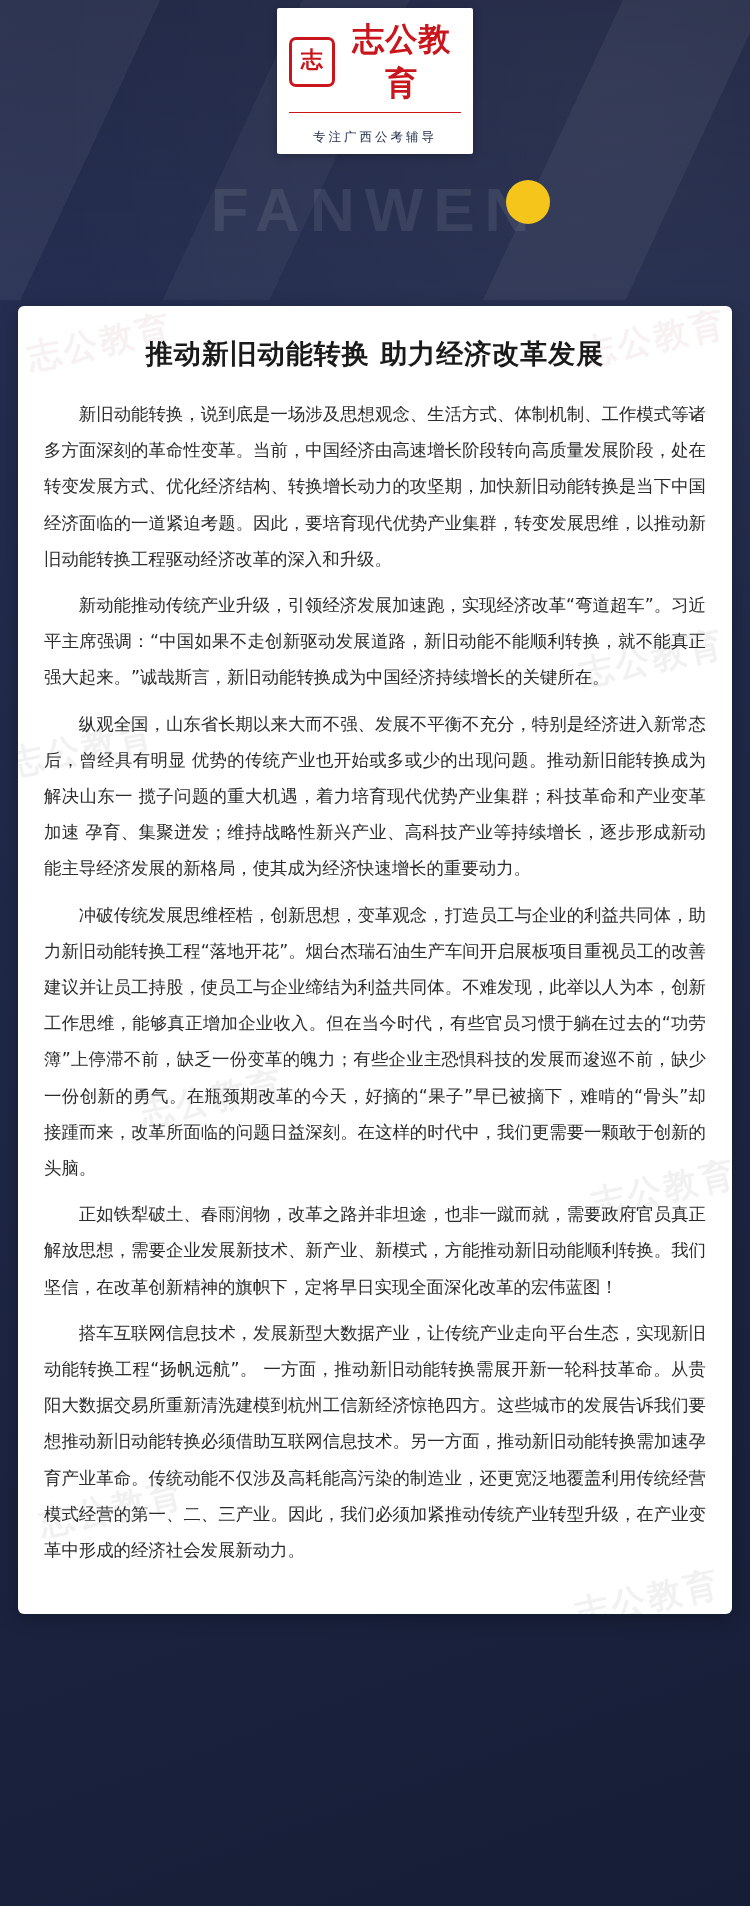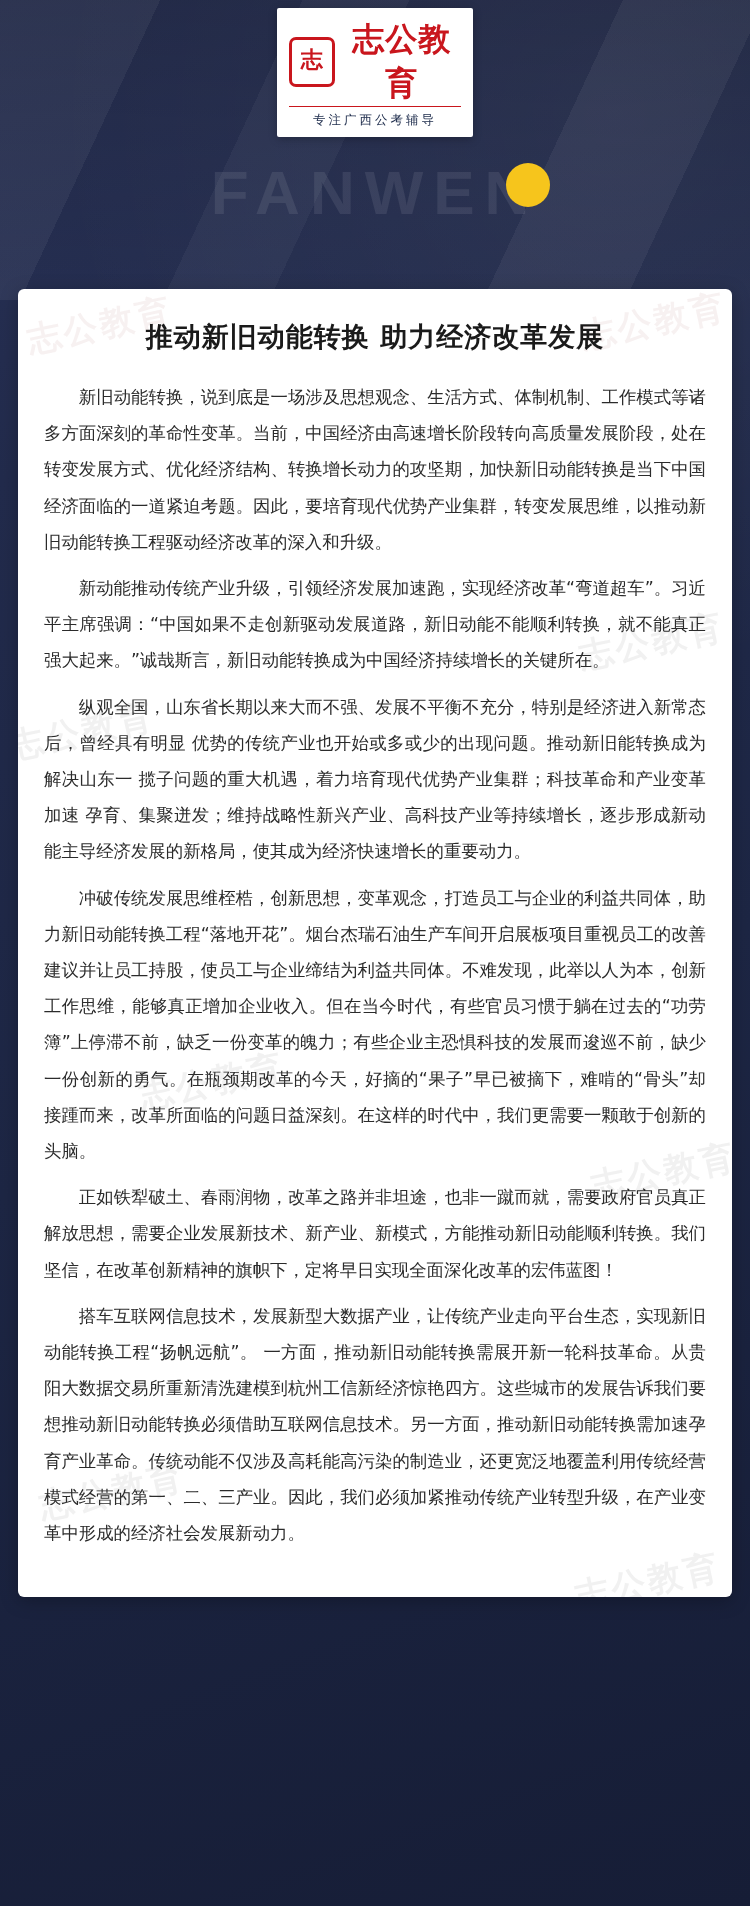--- a/index.html
+++ b/index.html
@@ -67,23 +67,23 @@
     font-family: "DejaVu Serif", serif;
   }
   .logo-name {
     color: #c9161d;
     font-size: 32px;
     font-weight: bold;
     letter-spacing: 1px;
     font-family: "DejaVu Sans", sans-serif;
   }
   .logo-sub {
-    margin-top: 0;
+    margin-top: 6px;
     border-top: 1px solid #c9161d;
-    padding-top: 5px;
+    padding-top: 16px;
     color: #22304f;
     font-size: 12.5px;
     letter-spacing: 3px;
   }
   
   .banner {
     position: relative;
     z-index: 3;
     height: 120px;
     margin-top: 18px;

